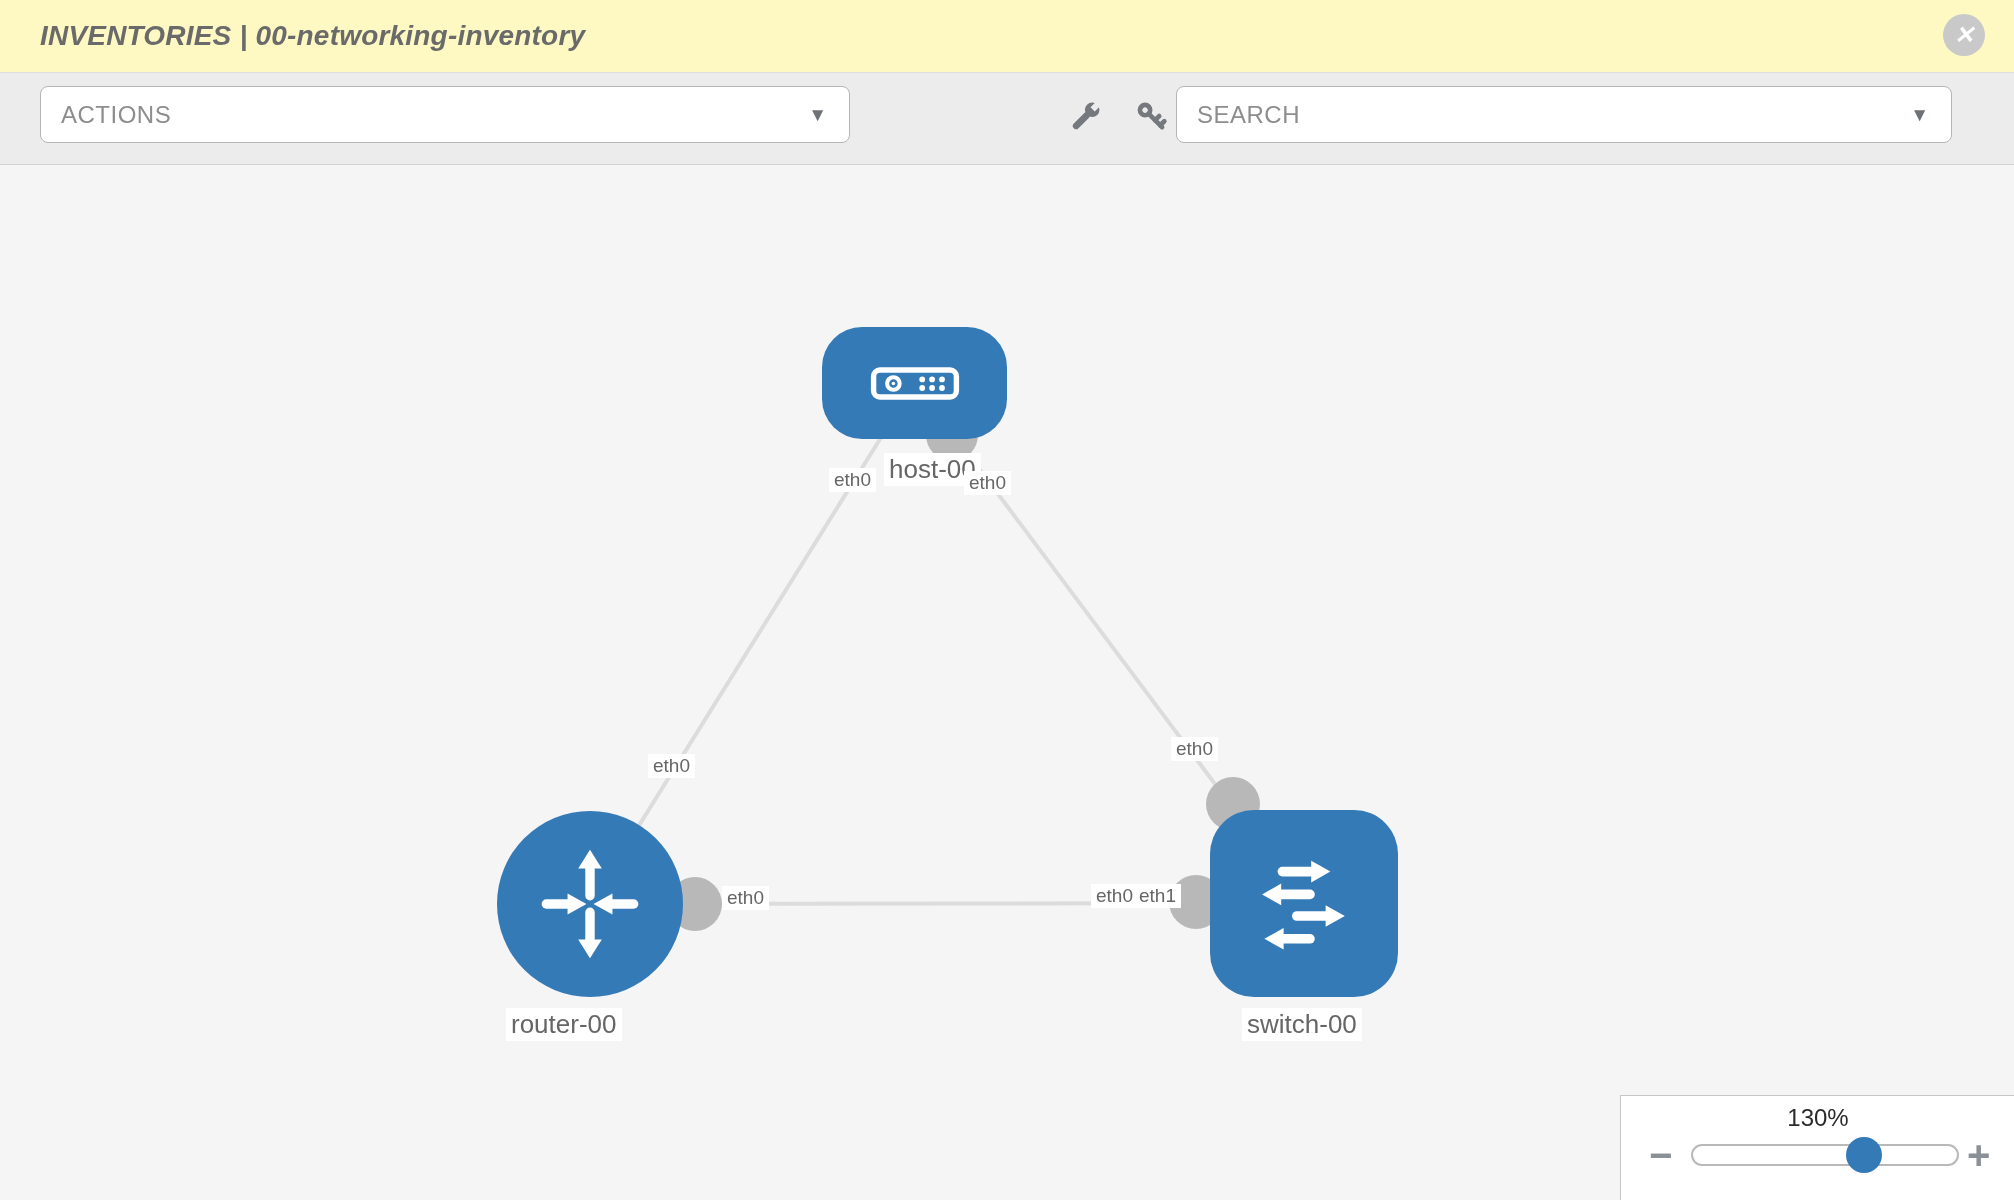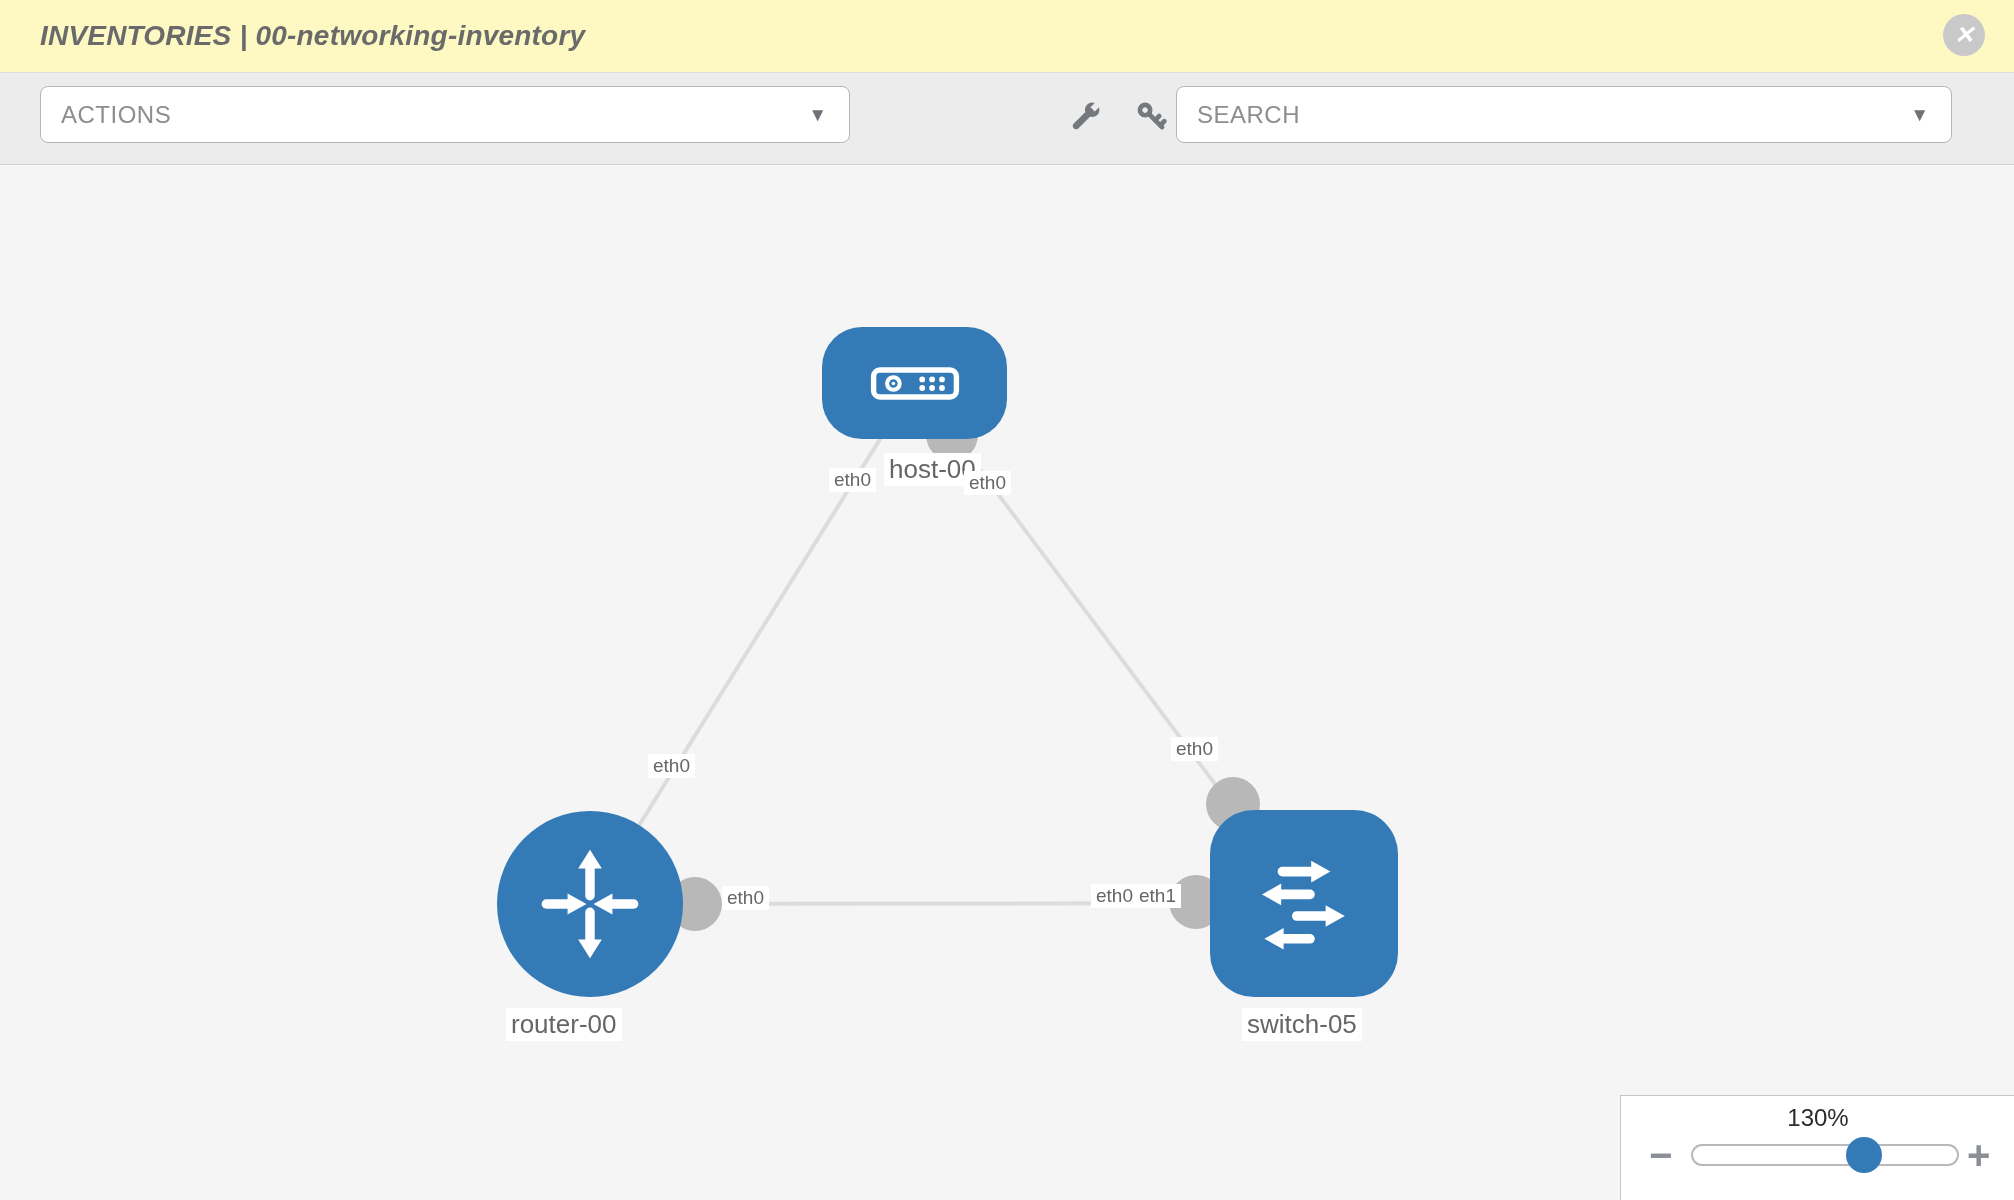--- a/index.html
+++ b/index.html
@@ -174,21 +174,21 @@
           <path d="M84 60 L68 51 L68 69 Z" stroke="none"></path>
           <line x1="55" y1="79" x2="31" y2="79"></line>
           <path d="M17 79 L33 70 L33 88 Z" stroke="none"></path>
         </g>
       </svg>
     </span>
   </div>
 
   <span class="chip node-label lbl-host">host-00</span>
   <span class="chip node-label lbl-router">router-00</span>
-  <span class="chip node-label lbl-switch">switch-05</span>
+  <span class="chip node-label lbl-switch">switch-00</span>
 
   <span class="chip iface-label if-host-left">eth0</span>
   <span class="chip iface-label if-host-right">eth0</span>
   <span class="chip iface-label if-router-top">eth0</span>
   <span class="chip iface-label if-router-right">eth0</span>
   <span class="chip iface-label if-switch-hid">eth0</span>
   <span class="chip iface-label if-switch-left">eth1</span>
   <span class="chip iface-label if-switch-top">eth0</span>
 
   <div class="zoom-panel">

